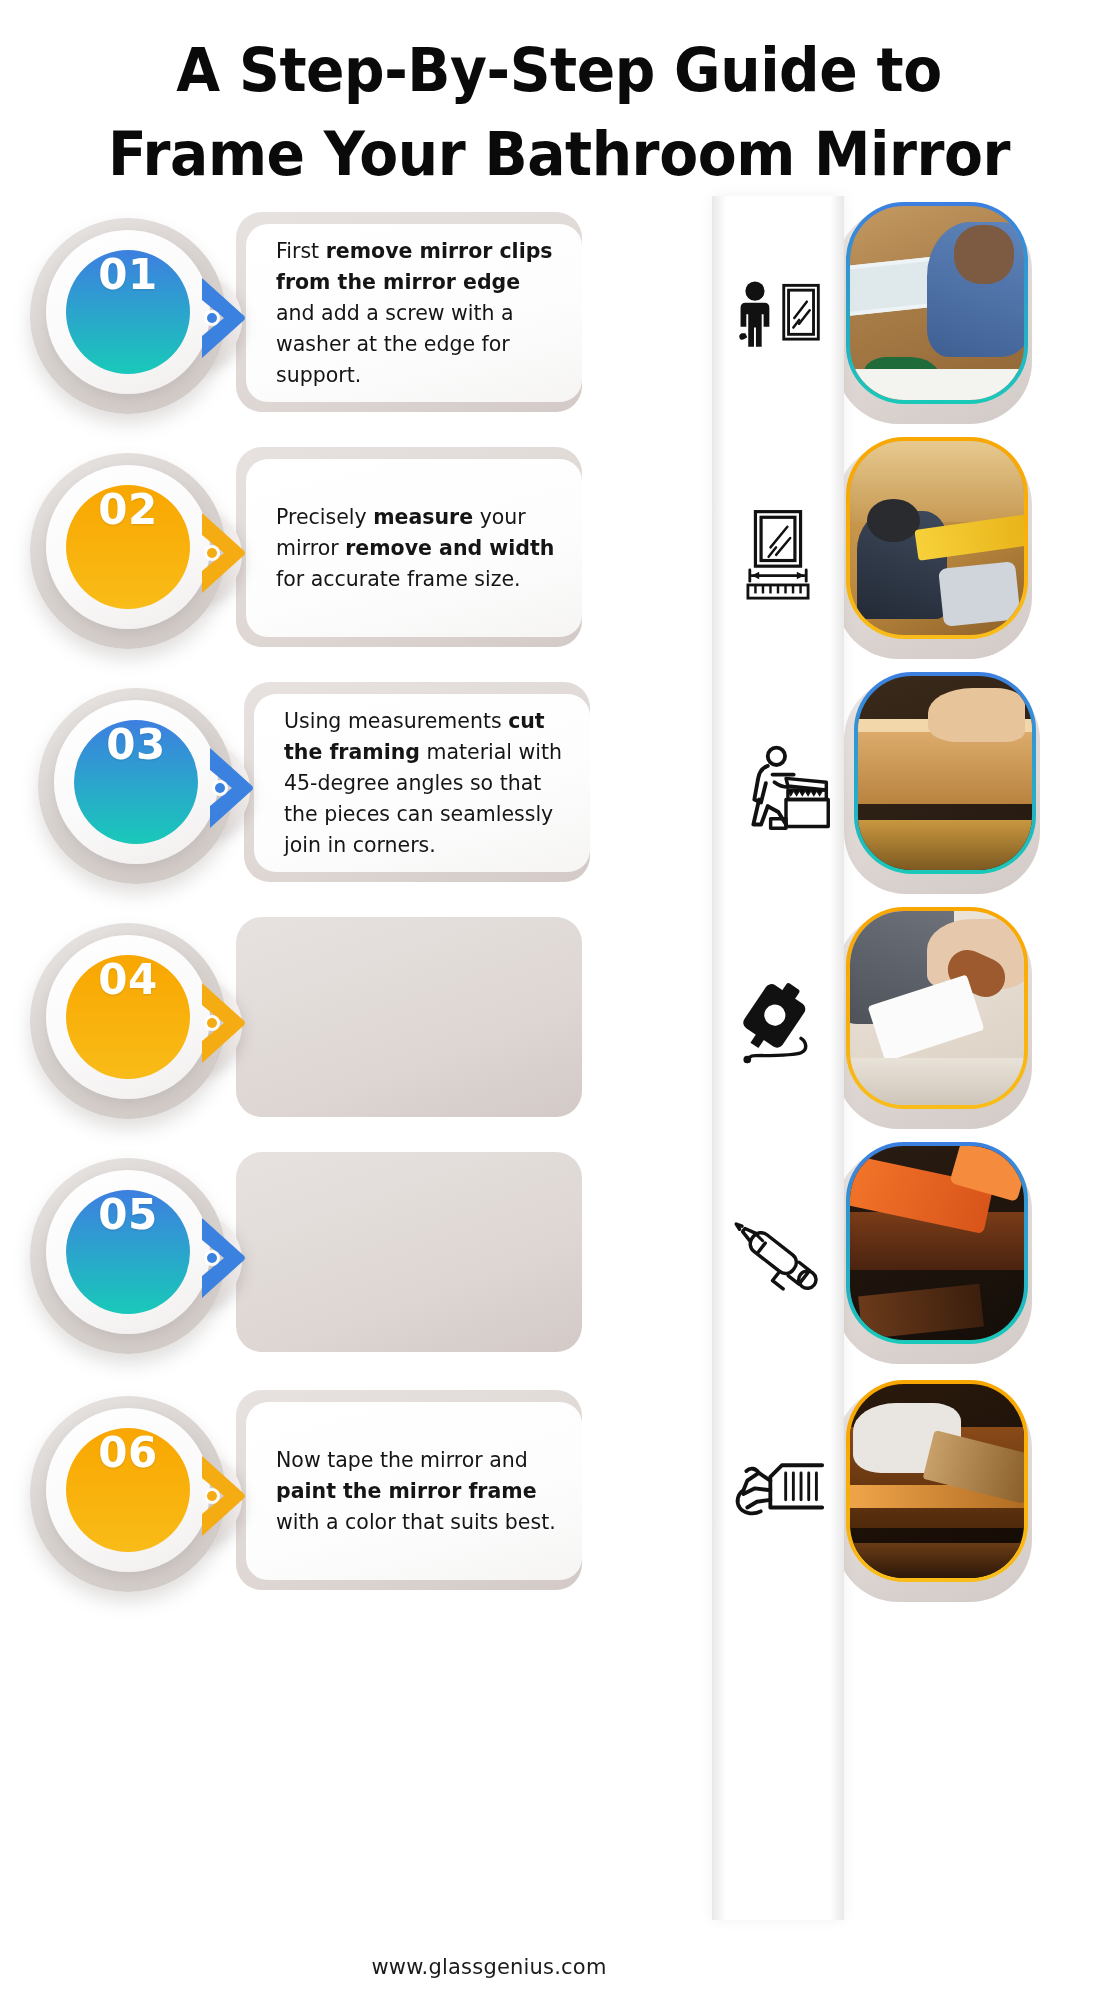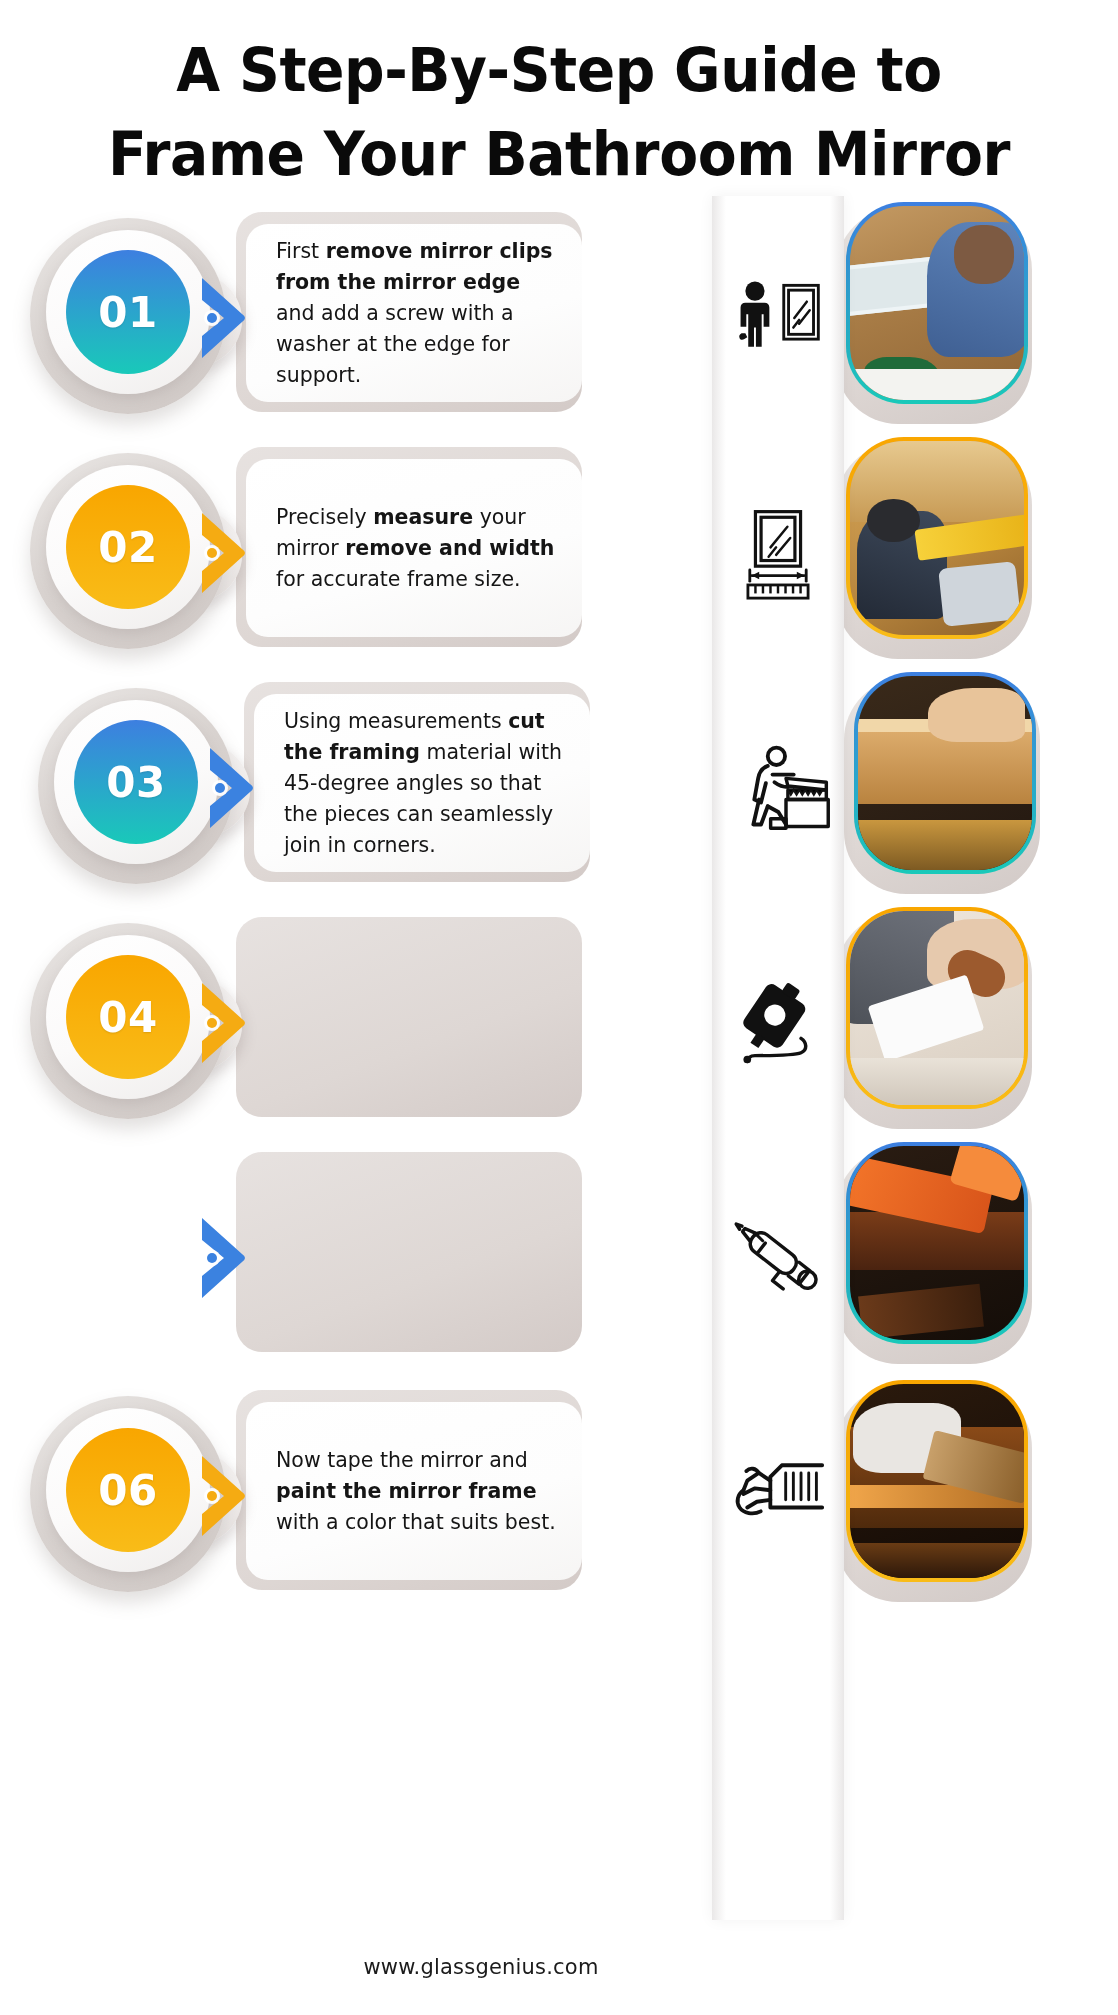--- a/index.html
+++ b/index.html
@@ -101,21 +101,20 @@
     border-radius: 50%;
     background: linear-gradient(160deg, #ffffff 0%, #fbfafa 55%, #f0eeed 100%);
     box-shadow: 0 5px 12px rgba(130,118,114,0.18);
   }
   .badge-core {
     position: absolute;
     left: 36px; top: 32px;
     width: 124px; height: 124px;
     border-radius: 50%;
     display: flex;
-    align-items: center;
     justify-content: center;
   }
   .badge-num {
     font-family: "DejaVu Sans", sans-serif;
     font-weight: 700;
     font-size: 42px;
     color: #ffffff;
     letter-spacing: 0.5px;
     text-shadow: 0 1px 2px rgba(0,0,0,0.12);
   }
@@ -212,21 +211,21 @@
     height: 100%;
     border-radius: 54px;
     overflow: hidden;
     position: relative;
   }
   .photo-scene { position: absolute; inset: 0; }
 
   
   .footer {
     position: absolute;
-    left: 8px;
+    left: 16px;
     top: 1955px;
     width: 946px;
     text-align: center;
     font-family: "DejaVu Sans", sans-serif;
     font-size: 21px;
     color: #1b1b1b;
     letter-spacing: 0.2px;
   }
 </style>
 </head>
@@ -494,20 +493,28 @@
     <div class="card-shadow"></div>
 
     <div class="arrow">
       <svg viewBox="0 0 64 88">
         <path d="M4 4 L44 40 Q50 44 44 48 L4 84 L4 62 L26 44 L4 26 Z" fill="#3b82e0"></path>
         <circle cx="14" cy="44" r="8" fill="#ffffff" opacity="0.92"></circle>
         <circle cx="14" cy="44" r="5" fill="#3b82e0"></circle>
       </svg>
     </div>
 
+    <div class="badge-wrap">
+      <div class="badge-tail"></div>
+      <div class="badge-outer"></div>
+      <div class="badge-mid"></div>
+      <div class="badge-core" style="background:linear-gradient(180deg,#3d7fe0 0%,#19c9b9 100%)">
+        <span class="badge-num">05</span>
+      </div>
+    </div>
 
     <div class="strip-icon">
 
     <svg viewBox="0 0 100 100" width="96" height="96" aria-hidden="true">
       <g fill="none" stroke="#111" stroke-width="3.6" stroke-linejoin="round" stroke-linecap="round" transform="rotate(38 50 50)">
         <rect x="16" y="38" width="54" height="22" rx="10"></rect>
         <path d="M16 44 L4 47 L4 51 L16 54"></path>
         <path d="M0 47 L-6 49 L0 51"></path>
         <path d="M70 40 L84 40 L84 58 L70 58"></path>
         <circle cx="88" cy="49" r="9"></circle>

